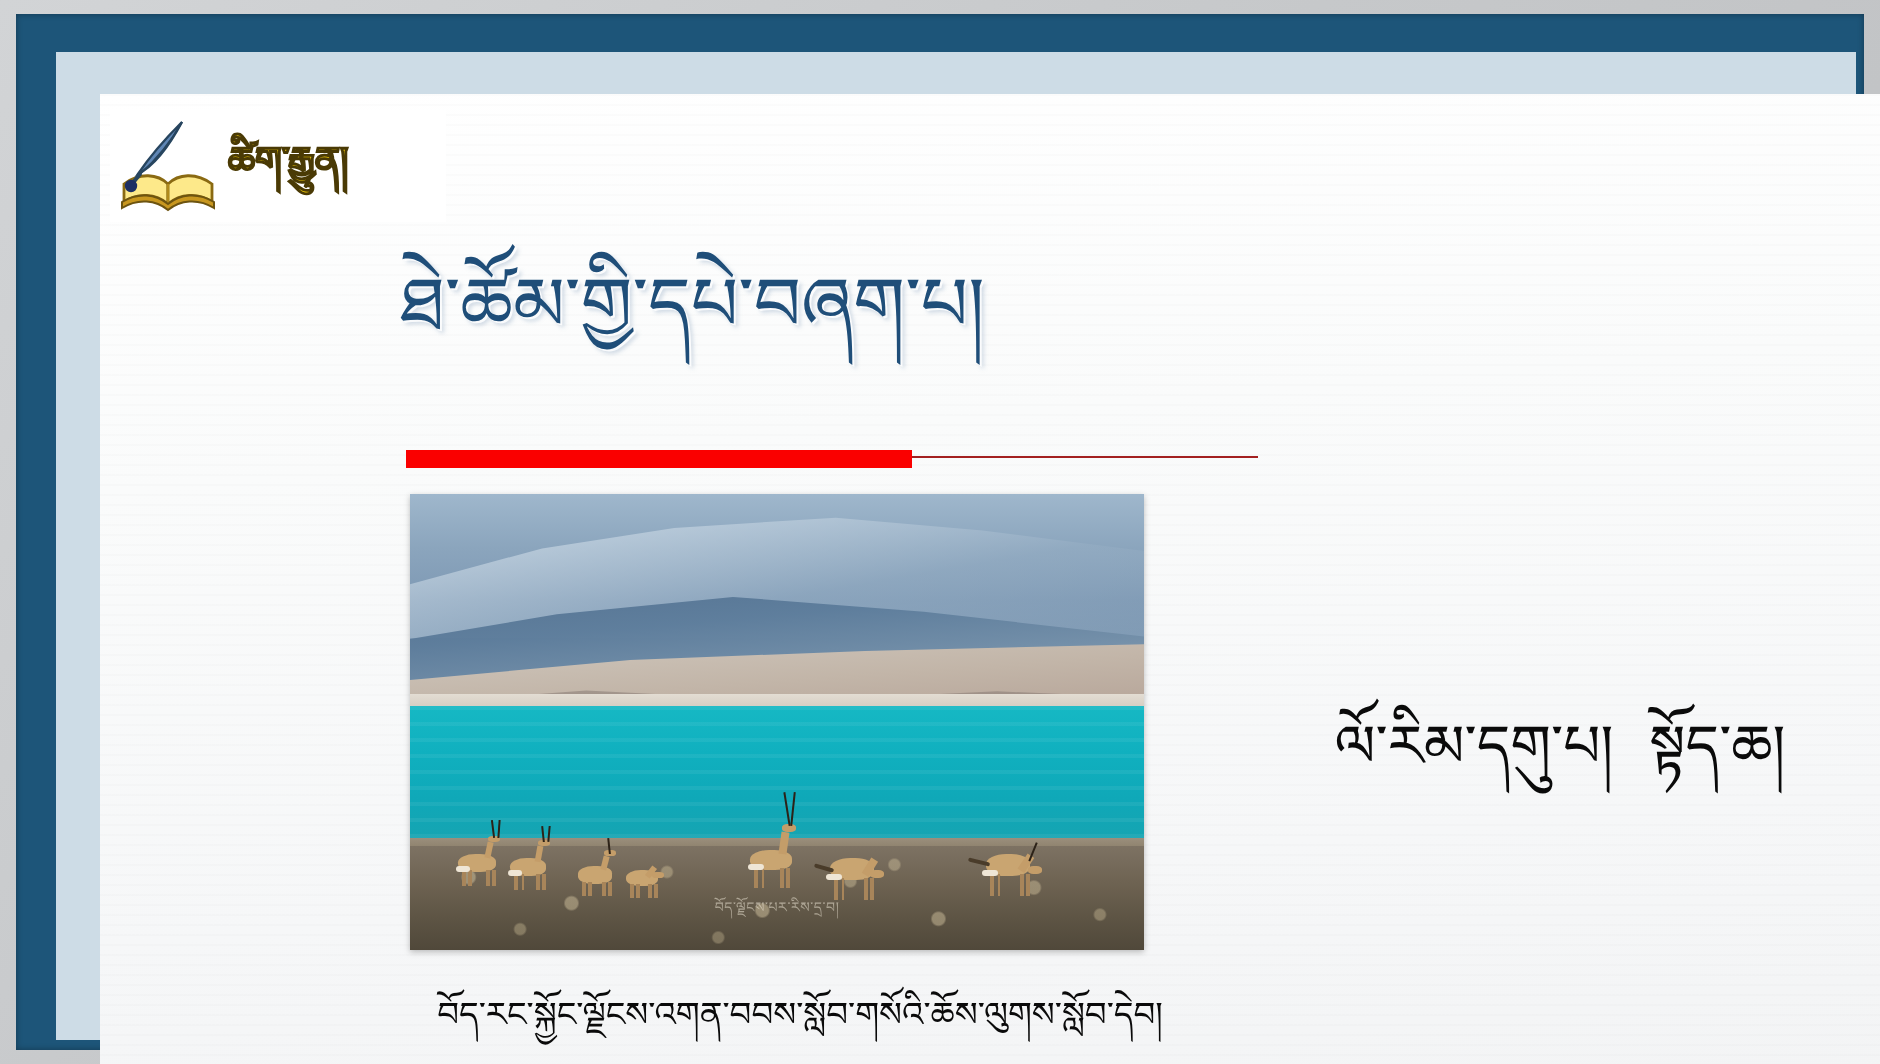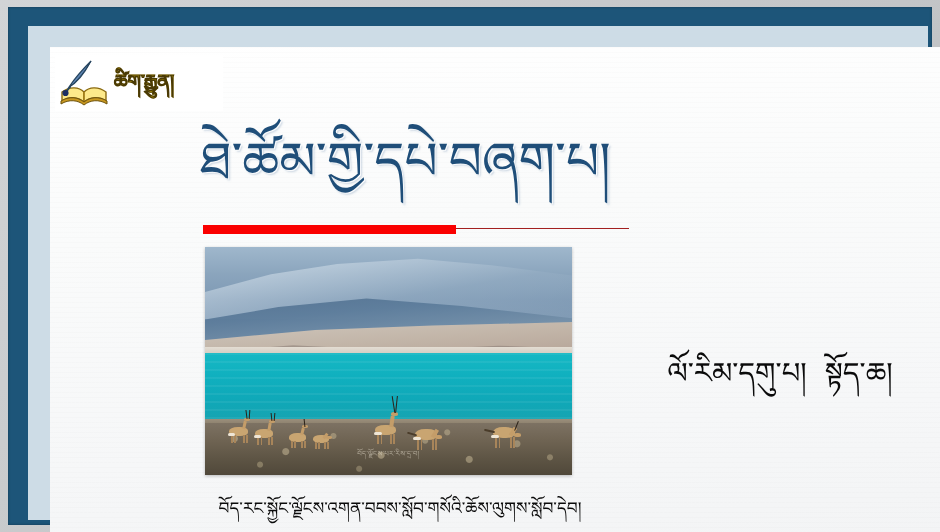--- a/index.html
+++ b/index.html
@@ -90,21 +90,21 @@
     white-space: nowrap;
     padding-bottom: 4px;
   }
 
   
   #title {
     position: absolute;
     left: 150px;
     top: 86px;
     width: 440px;
-    font-size: 52px;
+    font-size: 37px;
     line-height: 1.08;
     color: #1f4e79;
     white-space: nowrap;
     text-shadow: 1px 1px 0 rgba(255,255,255,.85), 2px 2px 2px rgba(120,150,180,.35);
     z-index: 3;
   }
 
   
   #rule-wrap {
     position: absolute;

